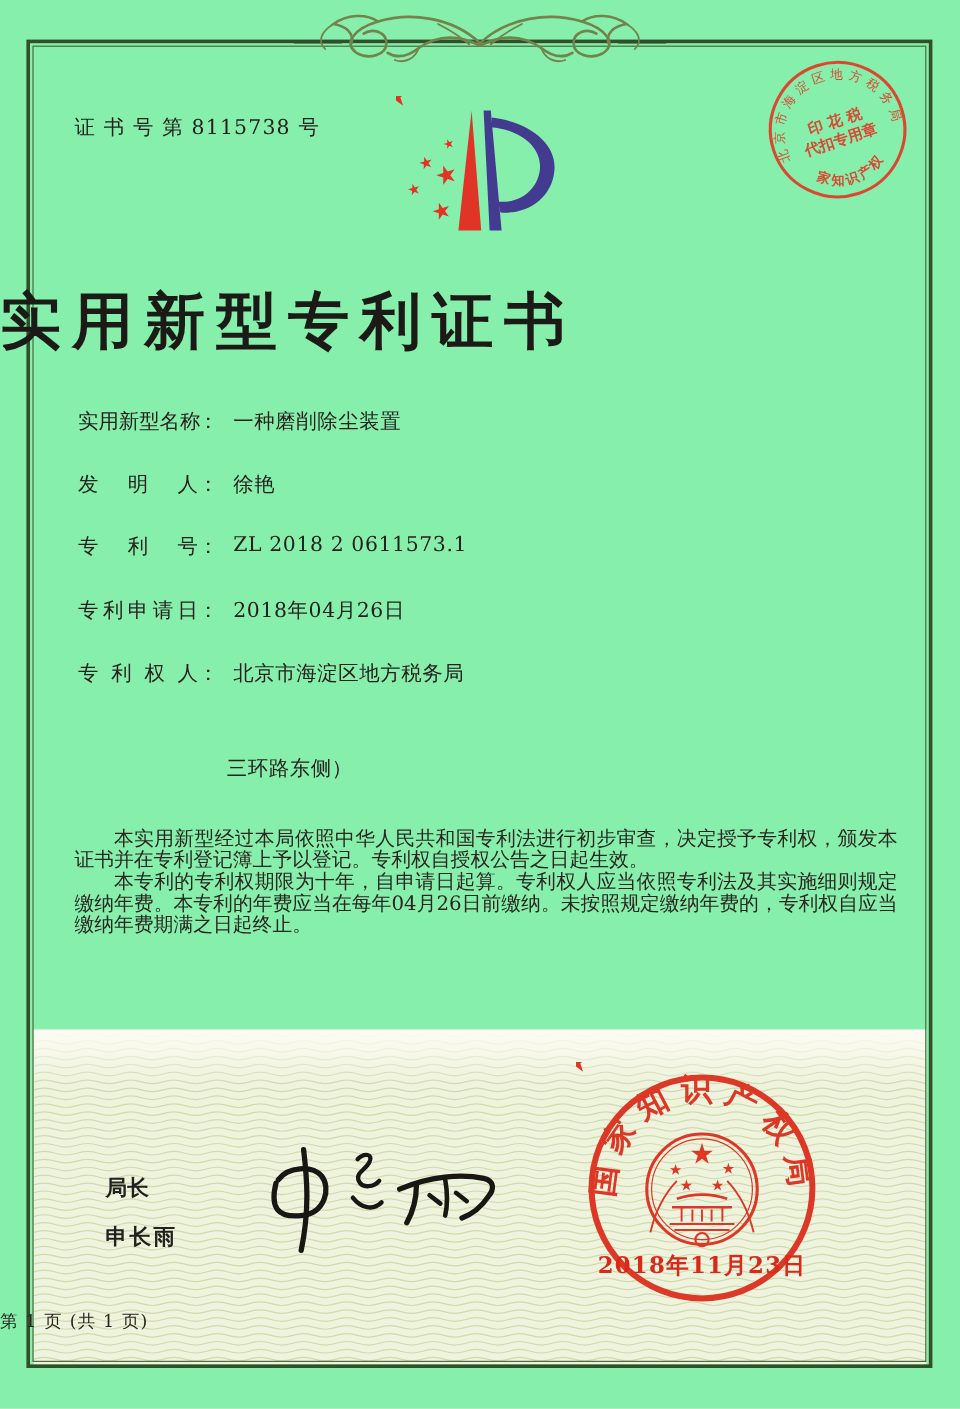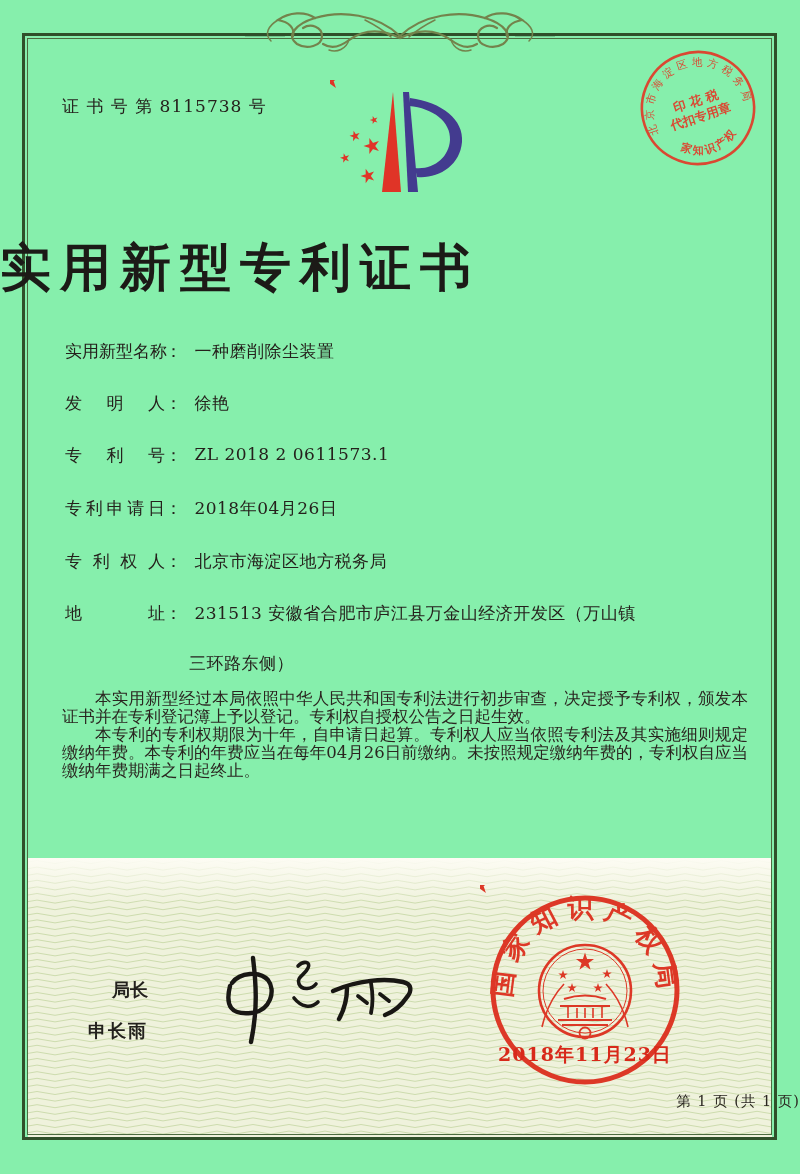--- a/index.html
+++ b/index.html
@@ -36,42 +36,42 @@
   }
   .tax-stamp{position:absolute;left:632px;top:42px;}
   
   .frow{position:absolute;left:65px;font-size:17px;white-space:nowrap;}
   .flabel{
     display:inline-block;width:100px;text-align:justify;text-align-last:justify;
     -moz-text-align-last:justify;vertical-align:top;
   }
   .fcolon{display:inline-block;vertical-align:top;}
   .fvalue{display:inline-block;margin-left:7px;vertical-align:top;letter-spacing:.5px;}
-  .addr2{position:absolute;left:189px;top:629px;font-size:17px;letter-spacing:.5px;margin-top:23px;}
+  .addr2{position:absolute;left:189px;top:629px;font-size:17px;letter-spacing:.5px;}
   .grant-right{position:absolute;left:460px;top:656px;font-size:17px;white-space:nowrap;}
   .grant-right .flabel{width:100px;}
   
   .body-text{
     position:absolute;left:62px;top:690px;width:686px;
     font-size:16.5px;line-height:18px;text-align:justify;color:#2a2620;
   }
   .body-text p{margin:0;text-indent:2em;}
   
   .signer{position:absolute;left:88px;top:978px;font-size:18px;font-weight:600;
-    font-family:"DejaVu Sans","Liberation Sans",sans-serif;color:#23211d;text-align:right;}
+    font-family:"DejaVu Sans","Liberation Sans",sans-serif;color:#23211d;}
   .signer .name{display:block;margin-top:17px;letter-spacing:2px;}
   .autograph{position:absolute;left:213px;top:938px;}
   .seal{position:absolute;left:480px;top:885px;}
   .seal-date{
     position:absolute;left:488px;top:1042px;width:194px;text-align:center;
     font-size:19px;font-weight:bold;color:#d8291a;letter-spacing:1px;
     font-family:"DejaVu Serif","Liberation Serif",serif;
   }
   .footer{
-    position:absolute;left:0;top:1092px;width:100%;text-align:right;
+    position:absolute;left:0;top:1092px;width:100%;text-align:left;
     font-size:14.5px;color:#2a2620;letter-spacing:1px;
   }
   
   .ornament{position:absolute;left:245px;top:6px;}
 </style>
 </head>
 <body>
 
 <div class="page">
 
@@ -200,24 +200,20 @@
     <span class="fvalue">ZL 2018 2 0611573.1</span>
   </div>
   <div class="frow" style="top:497px">
     <span class="flabel">专利申请日</span><span class="fcolon">：</span>
     <span class="fvalue">2018年04月26日</span>
   </div>
   <div class="frow" style="top:550px">
     <span class="flabel">专利权人</span><span class="fcolon">：</span>
     <span class="fvalue">北京市海淀区地方税务局</span>
   </div>
-  <div class="frow" style="top:602px">
-    <span class="flabel">地址</span><span class="fcolon">：</span>
-    <span class="fvalue">231513 安徽省合肥市庐江县万金山经济开发区（万山镇</span>
-  </div>
   <div class="addr2">三环路东侧）</div>
 
   <div class="body-text">
     <p>本实用新型经过本局依照中华人民共和国专利法进行初步审查，决定授予专利权，颁发本证书并在专利登记簿上予以登记。专利权自授权公告之日起生效。</p>
     <p>本专利的专利权期限为十年，自申请日起算。专利权人应当依照专利法及其实施细则规定缴纳年费。本专利的年费应当在每年04月26日前缴纳。未按照规定缴纳年费的，专利权自应当缴纳年费期满之日起终止。</p>
   </div>
 
   <div class="signer">
     <span>局长</span>
     <span class="name">申长雨</span>

